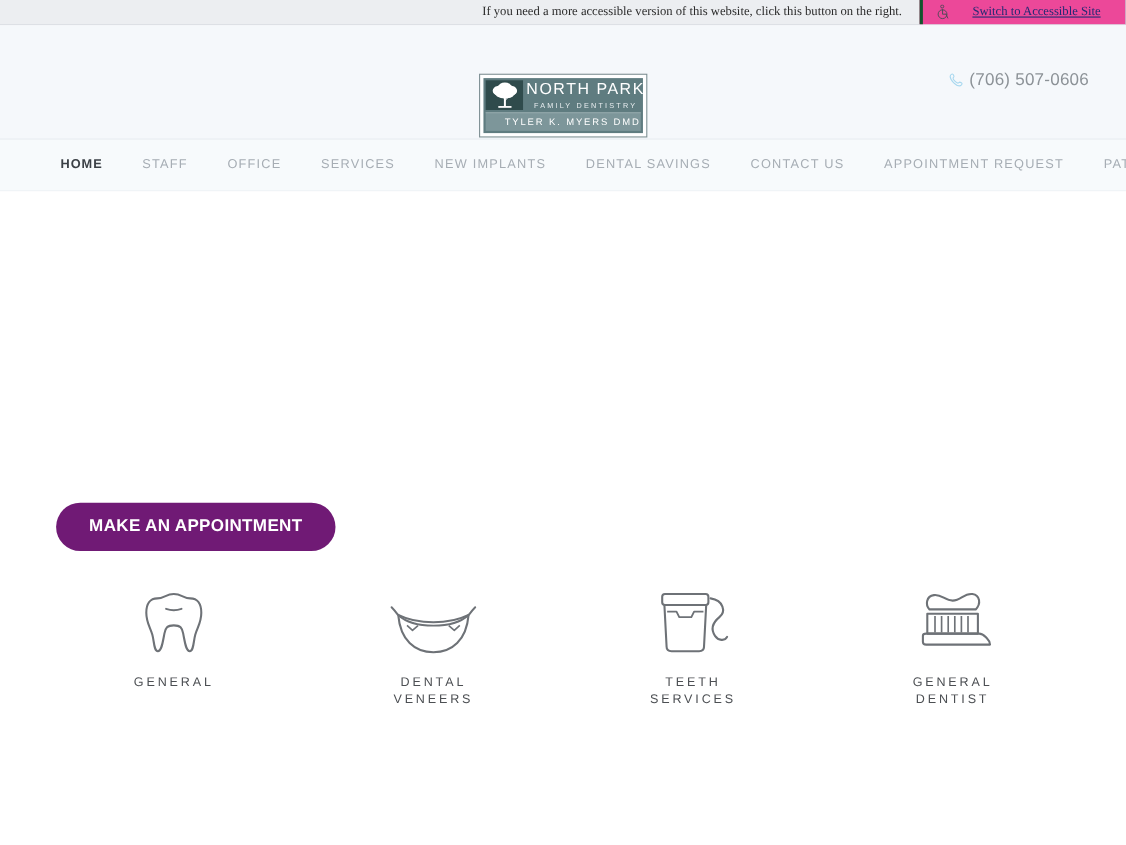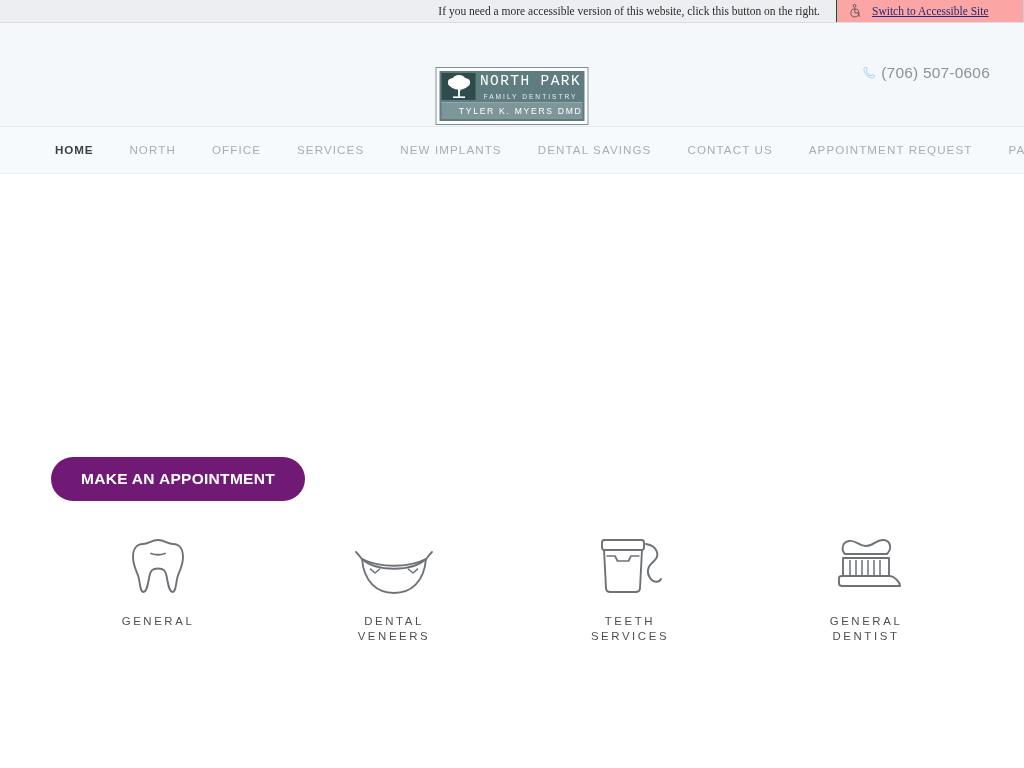--- a/index.html
+++ b/index.html
@@ -25,26 +25,26 @@
   .access-msg {
     font-family: "Liberation Serif", serif;
     font-size: 11.5px;
     color: #2b2b2b;
     display: flex;
     align-items: center;
     padding-right: 16px;
     white-space: nowrap;
   }
   .access-btn {
-    background: #fca5a5;
-    border-left: 1px solid #14532d;
+    background: #ec4899;
+    border-left: 3px solid #14532d;
     border-right: 1px solid #c9ced5;
     display: flex;
     align-items: center;
-    gap: 10px;
+    gap: 20px;
     padding: 0 14px 0 12px;
     cursor: pointer;
     min-width: 188px;
   }
   .access-btn .wheel-icon {
     width: 13px;
     height: 14px;
     flex: none;
     display: block;
   }
@@ -101,21 +101,21 @@
   .logo-mark svg { display: block; }
   .logo-text {
     flex: 1;
     display: flex;
     flex-direction: column;
     justify-content: center;
     align-items: center;
     padding-top: 1px;
   }
   .logo-name {
-    font-family: Liberation Mono, monospace;
+    font-family: Liberation Sans, sans-serif;
     font-size: 14.5px;
     letter-spacing: 1.4px;
     color: #ffffff;
     line-height: 1.05;
     white-space: nowrap;
   }
   .logo-sub {
     font-family: "Liberation Sans", sans-serif;
     font-size: 6.6px;
     letter-spacing: 2.0px;
@@ -299,21 +299,21 @@
   <div class="phone-block">
     <svg class="phone-icon" viewBox="0 0 20 20">
       <path d="M5.2 2.4c1 0 1.6 2 1.8 2.7.2.8-.9 1.3-1.1 1.9-.2.7 1 2.9 2.2 4.1 1.2 1.2 3.4 2.4 4.1 2.2.6-.2 1.1-1.3 1.9-1.1.7.2 2.7.8 2.7 1.8 0 1.3-1.6 2.8-3 2.8-4.4 0-11.4-7-11.4-11.4 0-1.4 1.5-3 2.8-3z" fill="none" stroke="#a8d8ef" stroke-width="1.35" stroke-linejoin="round"></path>
     </svg>
     <span class="phone-number">(706) 507-0606</span>
   </div>
 </div>
 
 <nav class="main-nav">
   <div class="nav-item active">HOME</div>
-  <div class="nav-item">NORTH</div>
+  <div class="nav-item">STAFF</div>
   <div class="nav-item">OFFICE</div>
   <div class="nav-item">SERVICES</div>
   <div class="nav-item">NEW IMPLANTS</div>
   <div class="nav-item">DENTAL SAVINGS</div>
   <div class="nav-item">CONTACT US</div>
   <div class="nav-item">APPOINTMENT REQUEST</div>
   <div class="nav-item">PATIENT EDUCATION</div>
 </nav>
 
 <div class="hero">

